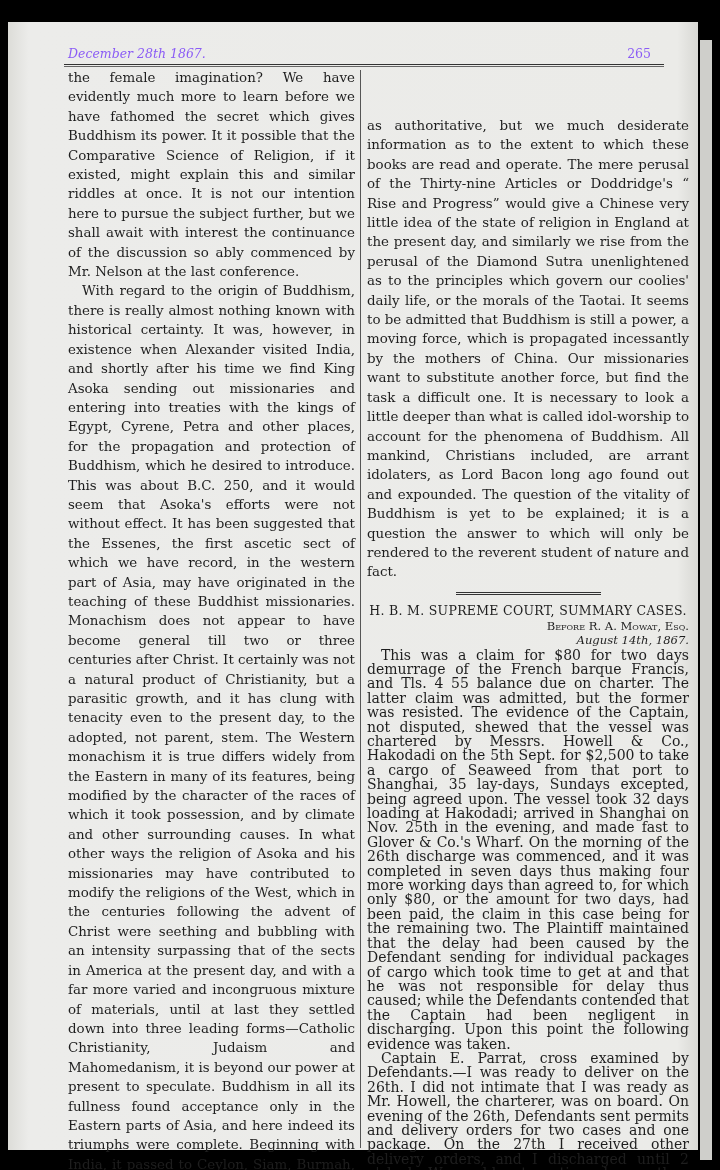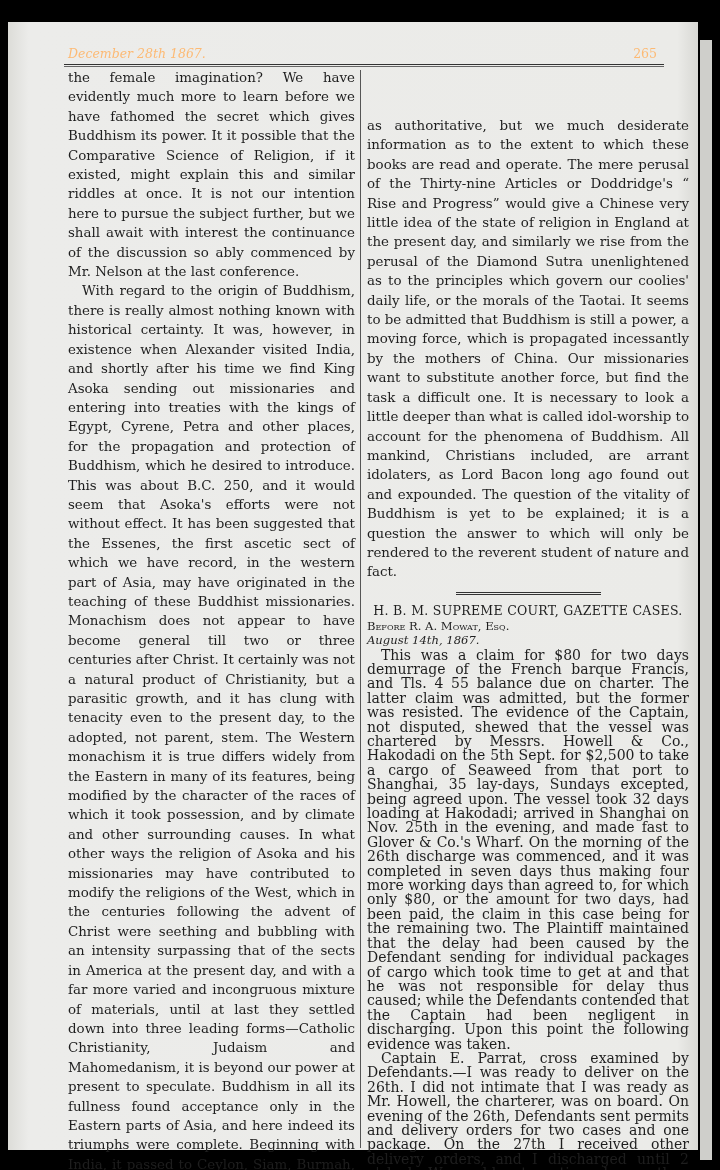--- a/index.html
+++ b/index.html
@@ -1,34 +1,34 @@
 <!DOCTYPE html>
 <html><head>
 <meta charset="utf-8">
 <style>
   html,body{margin:0;padding:0;background:#000;}
   body{width:720px;height:1170px;position:relative;overflow:hidden;font-family:"DejaVu Serif","Liberation Serif",serif;}
   .paper{position:absolute;left:8px;top:22px;width:690px;height:1128px;background:#e9e9e6;
     background-image:linear-gradient(90deg,#dcdcd8 0,#ececea 3%,#ebebe8 97%,#d8d8d4 100%);}
   .edge{position:absolute;left:700px;top:40px;width:12px;height:1120px;background:#cfcfcb;}
-  .header{position:absolute;left:68px;top:46px;width:595px;height:18px;font-size:12.5px;color:#fdba74;}
+  .header{position:absolute;left:68px;top:46px;width:595px;height:18px;font-size:12.5px;color:#8b5cf6;}
   .header .date{position:absolute;left:0;top:0;font-style:italic;}
   .header .title{position:absolute;left:160px;top:0;letter-spacing:0.3px;}
-  .header .page{position:absolute;right:6px;top:0;}
+  .header .page{position:absolute;right:12px;top:0;}
   .rule{position:absolute;left:64px;top:64px;width:600px;height:0;border-top:1.2px solid #333;border-bottom:1px solid #666;padding-top:1px;}
   .col{position:absolute;top:68px;color:#1e1e1e;text-align:justify;}
   .col p{margin:0;}
   .left{left:68px;width:287px;font-size:13.4px;line-height:19.4px;}
   .right{left:367px;width:322px;}
   .right .big{font-size:13.4px;line-height:19.4px;margin-top:48px;}
   .divider{position:absolute;left:360px;top:70px;width:0;height:1078px;border-left:1px solid #555;}
   .indent{text-indent:14px;}
   .secrule{width:145px;margin:10px auto 8px auto;border-top:1px solid #333;border-bottom:1px solid #333;height:1px;}
   .sechead{text-align:center;font-size:12.5px;letter-spacing:0.3px;line-height:16px;}
-  .center{text-align:left;font-size:11.6px;line-height:14.4px;}
+  .center{text-align:right;font-size:11.6px;line-height:14.4px;}
   .small{font-size:14px;line-height:14.4px;}
   .sc{font-variant:small-caps;}
 </style>
 </head>
 <body>
 
 <div class="paper"></div>
 <div class="edge"></div>
 
 <div class="header">
@@ -40,19 +40,19 @@
 <div class="col left">
   <p>the female imagination? We have evidently much more to learn before we have fathomed the secret which gives Buddhism its power. It it possible that the Comparative Science of Religion, if it existed, might explain this and similar riddles at once. It is not our intention here to pursue the subject further, but we shall await with interest the continuance of the discussion so ably commenced by Mr. Nelson at the last conference.</p>
   <p class="indent">With regard to the origin of Buddhism, there is really almost nothing known with historical certainty. It was, however, in existence when Alexander visited India, and shortly after his time we find King Asoka sending out missionaries and entering into treaties with the kings of Egypt, Cyrene, Petra and other places, for the propagation and protection of Buddhism, which he desired to introduce. This was about B.C. 250, and it would seem that Asoka's efforts were not without effect. It has been suggested that the Essenes, the first ascetic sect of which we have record, in the western part of Asia, may have originated in the teaching of these Buddhist missionaries. Monachism does not appear to have become general till two or three centuries after Christ. It certainly was not a natural product of Christianity, but a parasitic growth, and it has clung with tenacity even to the present day, to the adopted, not parent, stem. The Western monachism it is true differs widely from the Eastern in many of its features, being modified by the character of the races of which it took possession, and by climate and other surrounding causes. In what other ways the religion of Asoka and his missionaries may have contributed to modify the religions of the West, which in the centuries following the advent of Christ were seething and bubbling with an intensity surpassing that of the sects in America at the present day, and with a far more varied and incongruous mixture of materials, until at last they settled down into three leading forms—Catholic Christianity, Judaism and Mahomedanism, it is beyond our power at present to speculate. Buddhism in all its fullness found acceptance only in the Eastern parts of Asia, and here indeed its triumphs were complete. Beginning with India, it passed to Ceylon, Siam, Burmah, and to the islands of the Indian Archipelago, and later going northward, it conquered China, Tibet, Tartary, Japan. That it must have undergone considerable modification, in its reception by each separate race, one can scarcely doubt. Yet we are assured that the books at least in which its doctrines are contained are to be found in their most authentic and unadulterated form in the Chinese translations, made at various epochs from the Sanskrit originals. Our Chinese scholars, student interpreters, missionaries, and amateurs have here a fine field for the advancement of science. At present we believe we are indebted to a naval chaplain, the Rev. S. Beal, for all the knowledge attainable upon Buddhism as contained in the Chinese books. He has translated several of the Sutras, or Scriptures of the Buddhists from the Chinese, and his translations, of the excellence and conscientious accuracy of which there is no doubt, have been published by the Asiatic Society of London. We have thus some means of knowing what is current among the Chinese,</p>
 </div>
 
 <div class="divider"></div>
 
 <div class="col right">
   <p class="big">as authoritative, but we much desiderate information as to the extent to which these books are read and operate. The mere perusal of the Thirty-nine Articles or Doddridge's “ Rise and Progress” would give a Chinese very little idea of the state of religion in England at the present day, and similarly we rise from the perusal of the Diamond Sutra unenlightened as to the principles which govern our coolies' daily life, or the morals of the Taotai. It seems to be admitted that Buddhism is still a power, a moving force, which is propagated incessantly by the mothers of China. Our missionaries want to substitute another force, but find the task a difficult one. It is necessary to look a little deeper than what is called idol-worship to account for the phenomena of Buddhism. All mankind, Christians included, are arrant idolaters, as Lord Bacon long ago found out and expounded. The question of the vitality of Buddhism is yet to be explained; it is a question the answer to which will only be rendered to the reverent student of nature and fact.</p>
   <div class="secrule"></div>
-  <div class="sechead">H. B. M. SUPREME COURT, GAZETTE CASES.</div>
+  <div class="sechead">H. B. M. SUPREME COURT, SUMMARY CASES.</div>
   <div class="center sc">Before R. A. Mowat, Esq.</div>
   <div class="center" style="font-style:italic">August 14th, 1867.</div>
   <p class="small indent">This was a claim for $80 for two days demurrage of the French barque Francis, and Tls. 4 55 balance due on charter. The latter claim was admitted, but the former was resisted. The evidence of the Captain, not disputed, shewed that the vessel was chartered by Messrs. Howell &amp; Co., Hakodadi on the 5th Sept. for $2,500 to take a cargo of Seaweed from that port to Shanghai, 35 lay-days, Sundays excepted, being agreed upon. The vessel took 32 days loading at Hakodadi; arrived in Shanghai on Nov. 25th in the evening, and made fast to Glover &amp; Co.'s Wharf. On the morning of the 26th discharge was commenced, and it was completed in seven days thus making four more working days than agreed to, for which only $80, or the amount for two days, had been paid, the claim in this case being for the remaining two. The Plaintiff maintained that the delay had been caused by the Defendant sending for individual packages of cargo which took time to get at and that he was not responsible for delay thus caused; while the Defendants contended that the Captain had been negligent in discharging. Upon this point the following evidence was taken.</p>
   <p class="small indent">Captain E. Parrat, cross examined by Defendants.—I was ready to deliver on the 26th. I did not intimate that I was ready as Mr. Howell, the charterer, was on board. On evening of the 26th, Defendants sent permits and delivery orders for two cases and one package. On the 27th I received other delivery orders, and I discharged until 2 o'clock. We could not continue longer than that, there being no boats or persons to take delivery. We discharged 31 packages. (The Defendants here enquired whether Plaintiff considered this a fair day's work even up to 2 o'clock.) I gave all I could up to the time as Defendants sent for particular packages, and we had to search for these. There were no packages sent for that day which I did not find. I did not get delivery orders for 3,500 packages that day. On the 28th, I discharged 212 packages, on the 29th, 771. Defendants complained of my discharging too slowly; I, of their not taking delivery of what were discharged. On the 2nd December, they said they would send their own coolies on board to discharge the ship instead of mine. Their coolies did on one day discharge 1,921 packages, but that was because they were taken as they came. On the morning of the 4th there were left 67 packages. These were discharged by 8 o'clock, but I claim for that day as it was already commenced. I never employed coolies in addition to my proper crew to discharge. I am not aware that Defendant had to adjust a claim with Siemssen &amp; Co.</p>
 
 </div>
 
 </body></html>

